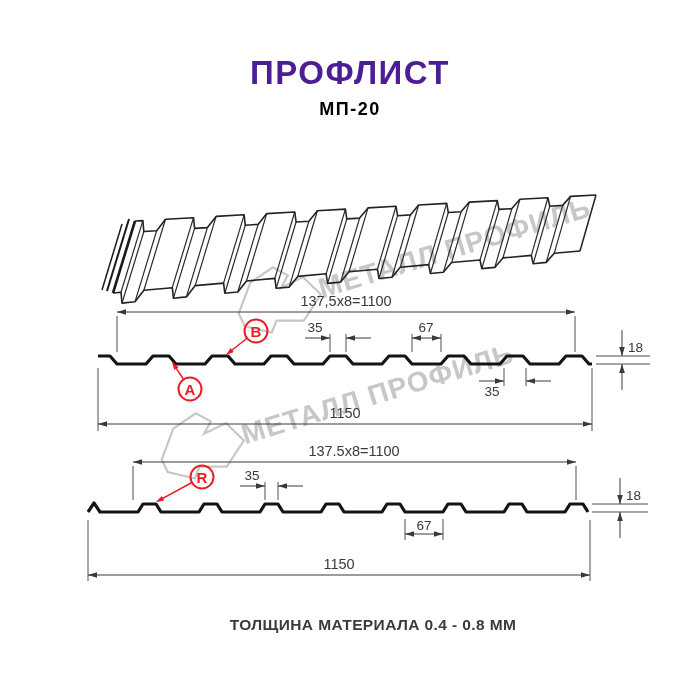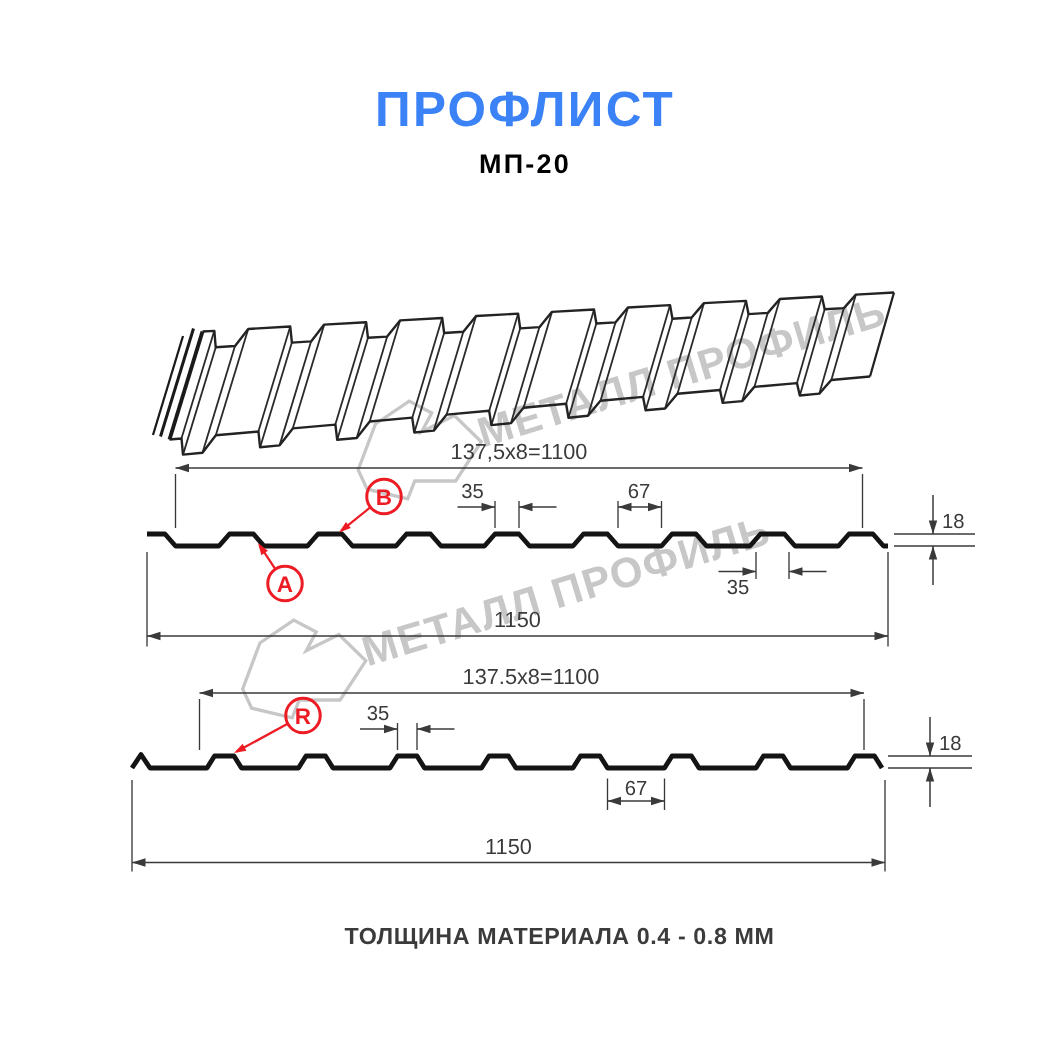--- a/index.html
+++ b/index.html
@@ -2,21 +2,21 @@
 <html><head>
 <meta charset="utf-8">
 <style>
   html,body{margin:0;padding:0}
   body{
     width:700px;height:700px;background:#ffffff;position:relative;overflow:hidden;
     font-family:"Liberation Sans",sans-serif;
   }
   .title{
     position:absolute;top:54px;left:0;width:700px;text-align:center;
-    font-size:33px;font-weight:800;letter-spacing:1.5px;color:#3b82f6;
+    font-size:33px;font-weight:800;letter-spacing:1.5px;color:#4c1d95;
   }
   .subtitle{
     position:absolute;top:99px;left:0;width:700px;text-align:center;
     font-size:18px;font-weight:600;letter-spacing:1.5px;color:#000000;
   }
   .footer{
     position:absolute;top:616px;left:0;width:700px;text-align:center;
     font-size:15.5px;font-weight:600;letter-spacing:0.4px;color:#3b3b3b;padding-left:23px;
   }
   svg{position:absolute;left:0;top:0}

